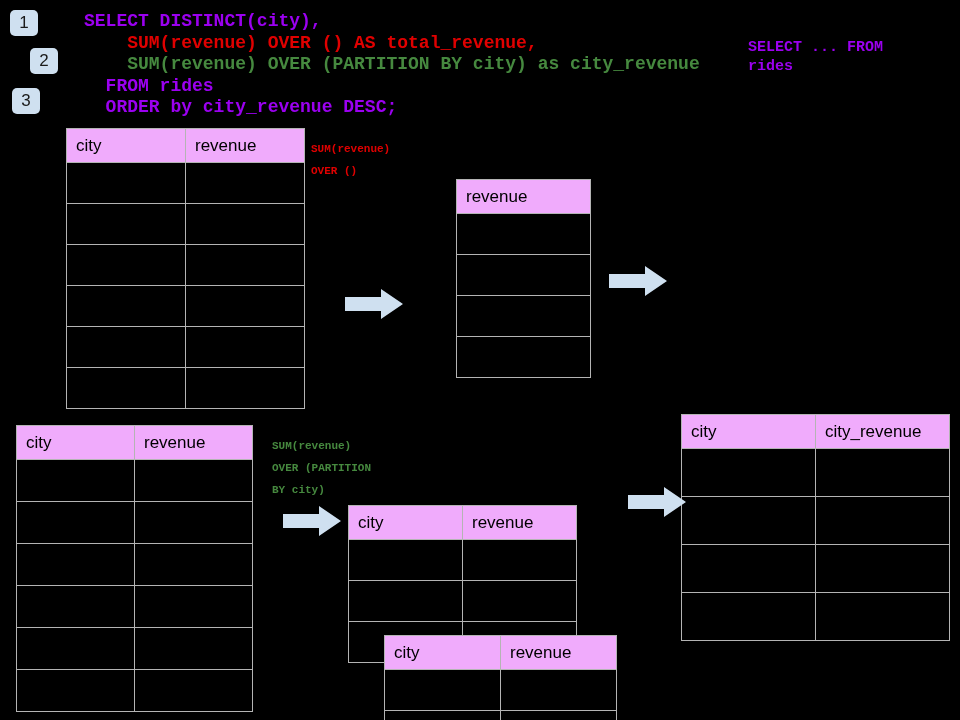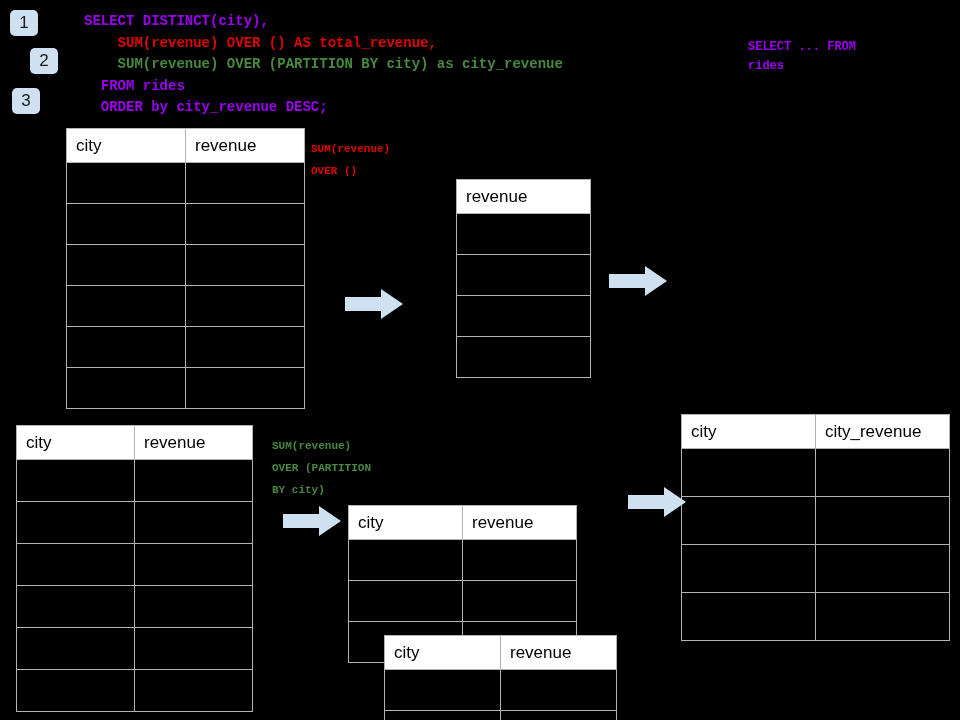--- a/index.html
+++ b/index.html
@@ -30,37 +30,37 @@
     text-align: center;
   }
   #badge-1 { left: 10px; top: 10px; }
   #badge-2 { left: 30px; top: 48px; }
   #badge-3 { left: 12px; top: 88px; }
 
   
   .code {
     position: absolute;
     font-family: "Liberation Mono", "DejaVu Sans Mono", monospace;
-    font-size: 14px;
+    font-size: 18px;
     line-height: 21.5px;
     font-weight: bold;
     white-space: pre;
     letter-spacing: 0px;
   }
   #sql-block { left: 84px; top: 11px; }
   .c-purple { color: #9b00f0; }
   .c-red    { color: #e00000; }
   .c-green  { color: #46893f; }
 
   #sql-aside {
     position: absolute;
     left: 748px;
     top: 38px;
     font-family: "Liberation Mono", "DejaVu Sans Mono", monospace;
-    font-size: 12px;
+    font-size: 15px;
     line-height: 19px;
     font-weight: bold;
     white-space: pre;
     color: #9b00f0;
   }
 
   
   .annot {
     position: absolute;
     font-family: "Liberation Mono", "DejaVu Sans Mono", monospace;
@@ -78,21 +78,21 @@
     border-collapse: collapse;
     background: #000000;
     table-layout: fixed;
   }
   .tbl th, .tbl td {
     border: 1px solid #b4b4b4;
     padding: 0;
     margin: 0;
   }
   .tbl th {
-    background: #ffffff;
+    background: #f0abfc;
     color: #000000;
     font-family: "Liberation Sans", sans-serif;
     font-size: 17px;
     font-weight: normal;
     text-align: left;
     padding-left: 9px;
     height: 34px;
     box-sizing: border-box;
   }
   .tbl td {

